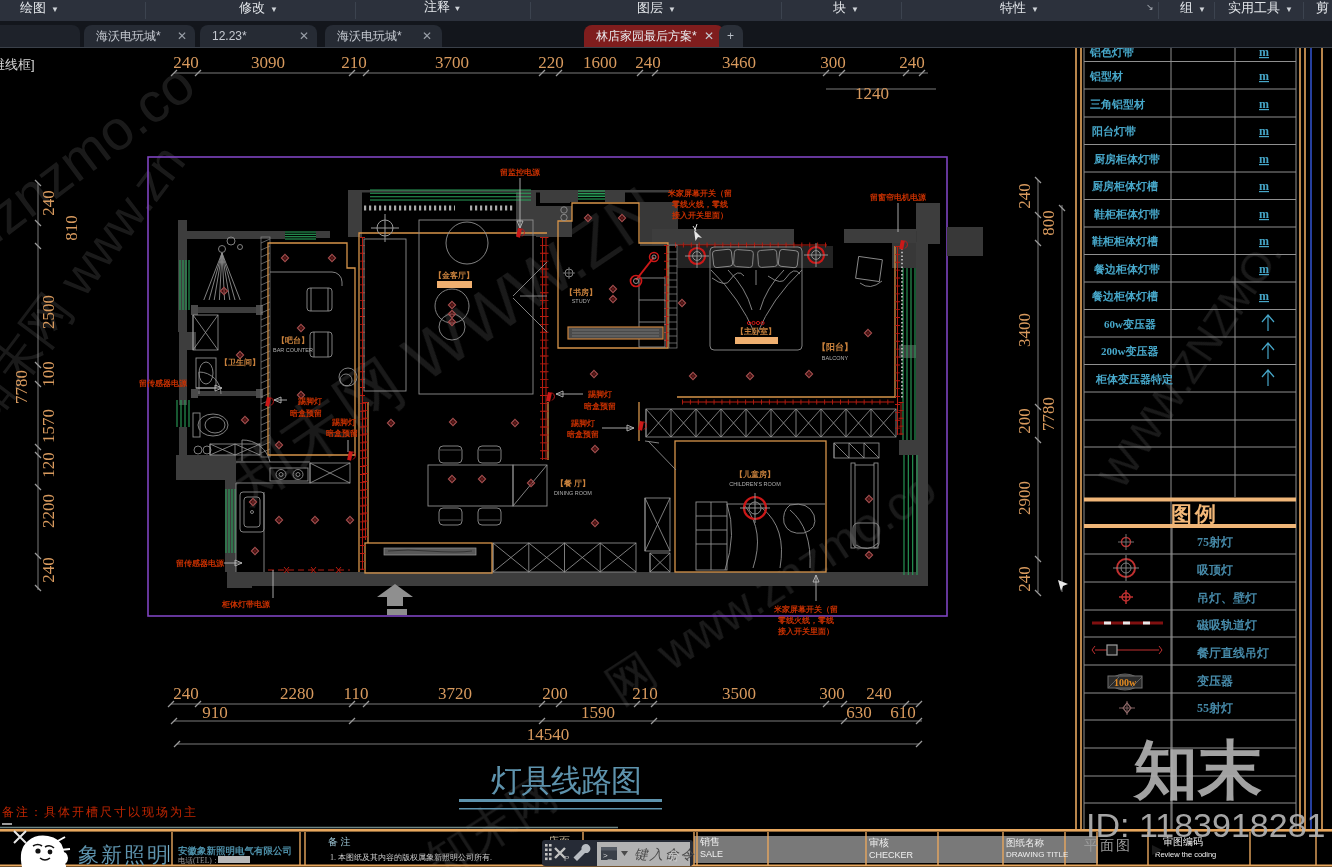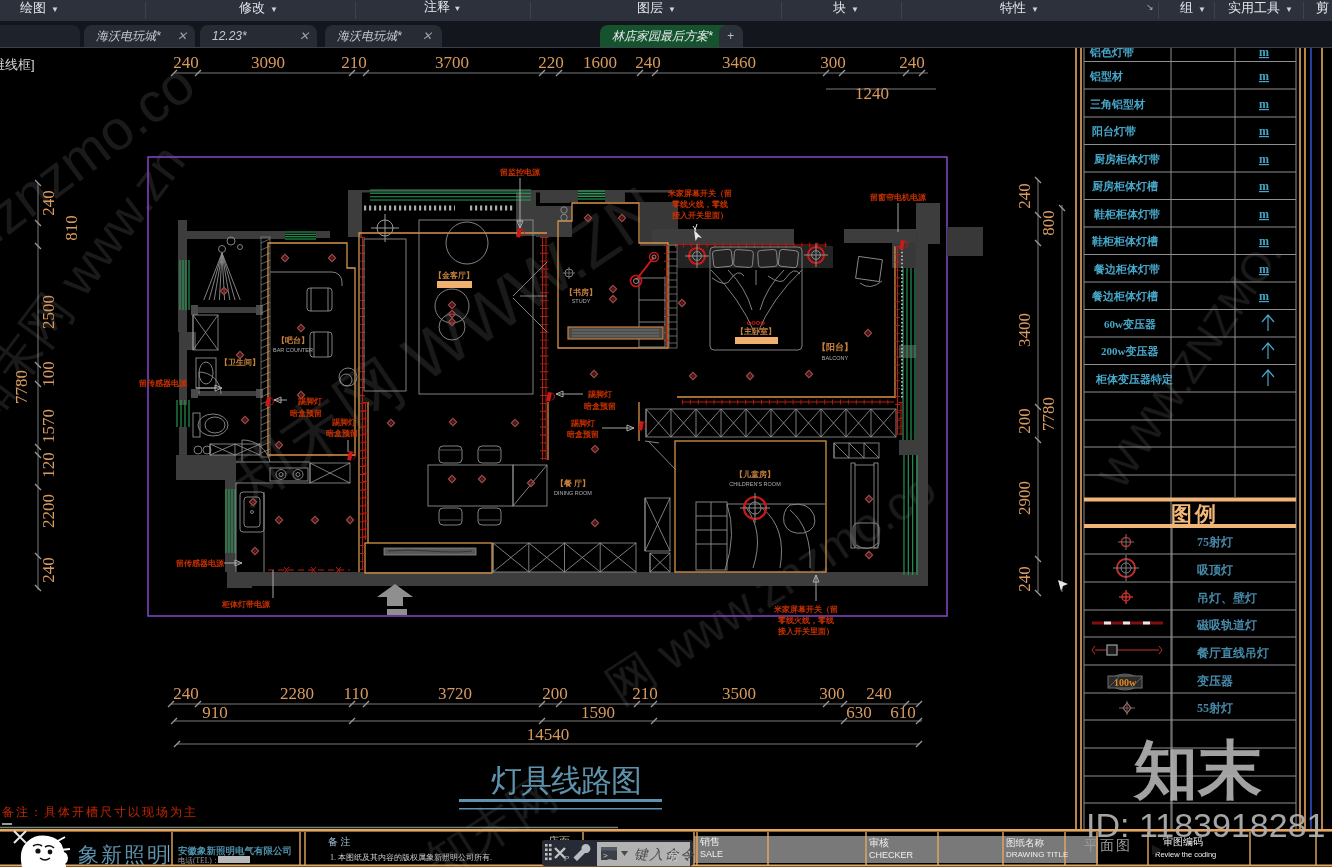--- a/index.html
+++ b/index.html
@@ -2,21 +2,21 @@
 <html><head>
 <meta charset="utf-8">
 <style>
   html,body{margin:0;padding:0;background:#000;width:1332px;height:867px;overflow:hidden;}
   body{font-family:"Liberation Sans",sans-serif;position:relative;}
   #menubar{position:absolute;left:0;top:0;width:1332px;height:21px;background:#2c313c;border-bottom:1px solid #171a20;}
   .mi{position:absolute;top:0;height:21px;line-height:15px;color:#e3e6ea;font-size:13px;white-space:nowrap;}
   .mi .car{font-size:8px;color:#cfd3d8;margin-left:5px;}
   .msep{position:absolute;top:2px;height:17px;width:1px;background:#3c434f;}
   #tabbar{position:absolute;left:0;top:21px;width:1332px;height:27px;background:#13161c;}
-  .tab{position:absolute;top:4px;height:23px;background:#262b34;border-radius:8px 8px 0 0;color:#c6cad1;font-size:12px;line-height:23px;font-style:italic;}
+  .tab{position:absolute;top:4px;height:23px;background:#262b34;border-radius:8px 8px 0 0;color:#c6cad1;font-size:12px;line-height:23px;}
   .tab .tx{position:absolute;left:12px;top:0;white-space:nowrap;}
   .tab .cl{position:absolute;top:0;color:#9aa0a8;font-size:12px;}
   #tabline{position:absolute;left:0;top:47px;width:1332px;height:2px;background:#3a4049;}
   #cv{position:absolute;left:0;top:48px;}
 </style>
 </head>
 <body>
 
 <div id="menubar">
   <div class="mi" style="left:20px;">绘图<span class="car">▼</span></div>
@@ -50,21 +50,21 @@
       <span class="cl" style="left:99px;">✕</span>
     </div>
   <div class="tab" style="left:325px;width:117px;">
       <span class="tx">海沃电玩城*</span>
       <span class="cl" style="left:97px;">✕</span>
     </div>
   <div class="tab" style="left:447px;width:115px;margin-top:25px;">
       <span class="tx">新块*</span>
       <span class="cl" style="left:100px;">✕</span>
     </div>
-  <div class="tab" style="left:600px;width:140px;background:#14532d;color:#e8eaee;">
+  <div class="tab" style="left:584px;width:140px;background:#7f1d1d;color:#e8eaee;">
       <span class="tx">林店家园最后方案*</span>
       <span class="cl" style="left:120px;color:#c6cad1;">✕</span>
     </div>
   <div class="tab" style="left:719px;width:24px;background:#2a2f38;">
       <span style="position:absolute;left:8px;color:#b9bec6;">+</span>
     </div>
 </div>
 <div id="tabline"></div>
 
 <svg id="cv" width="1332" height="819" viewBox="0 48 1332 819">

